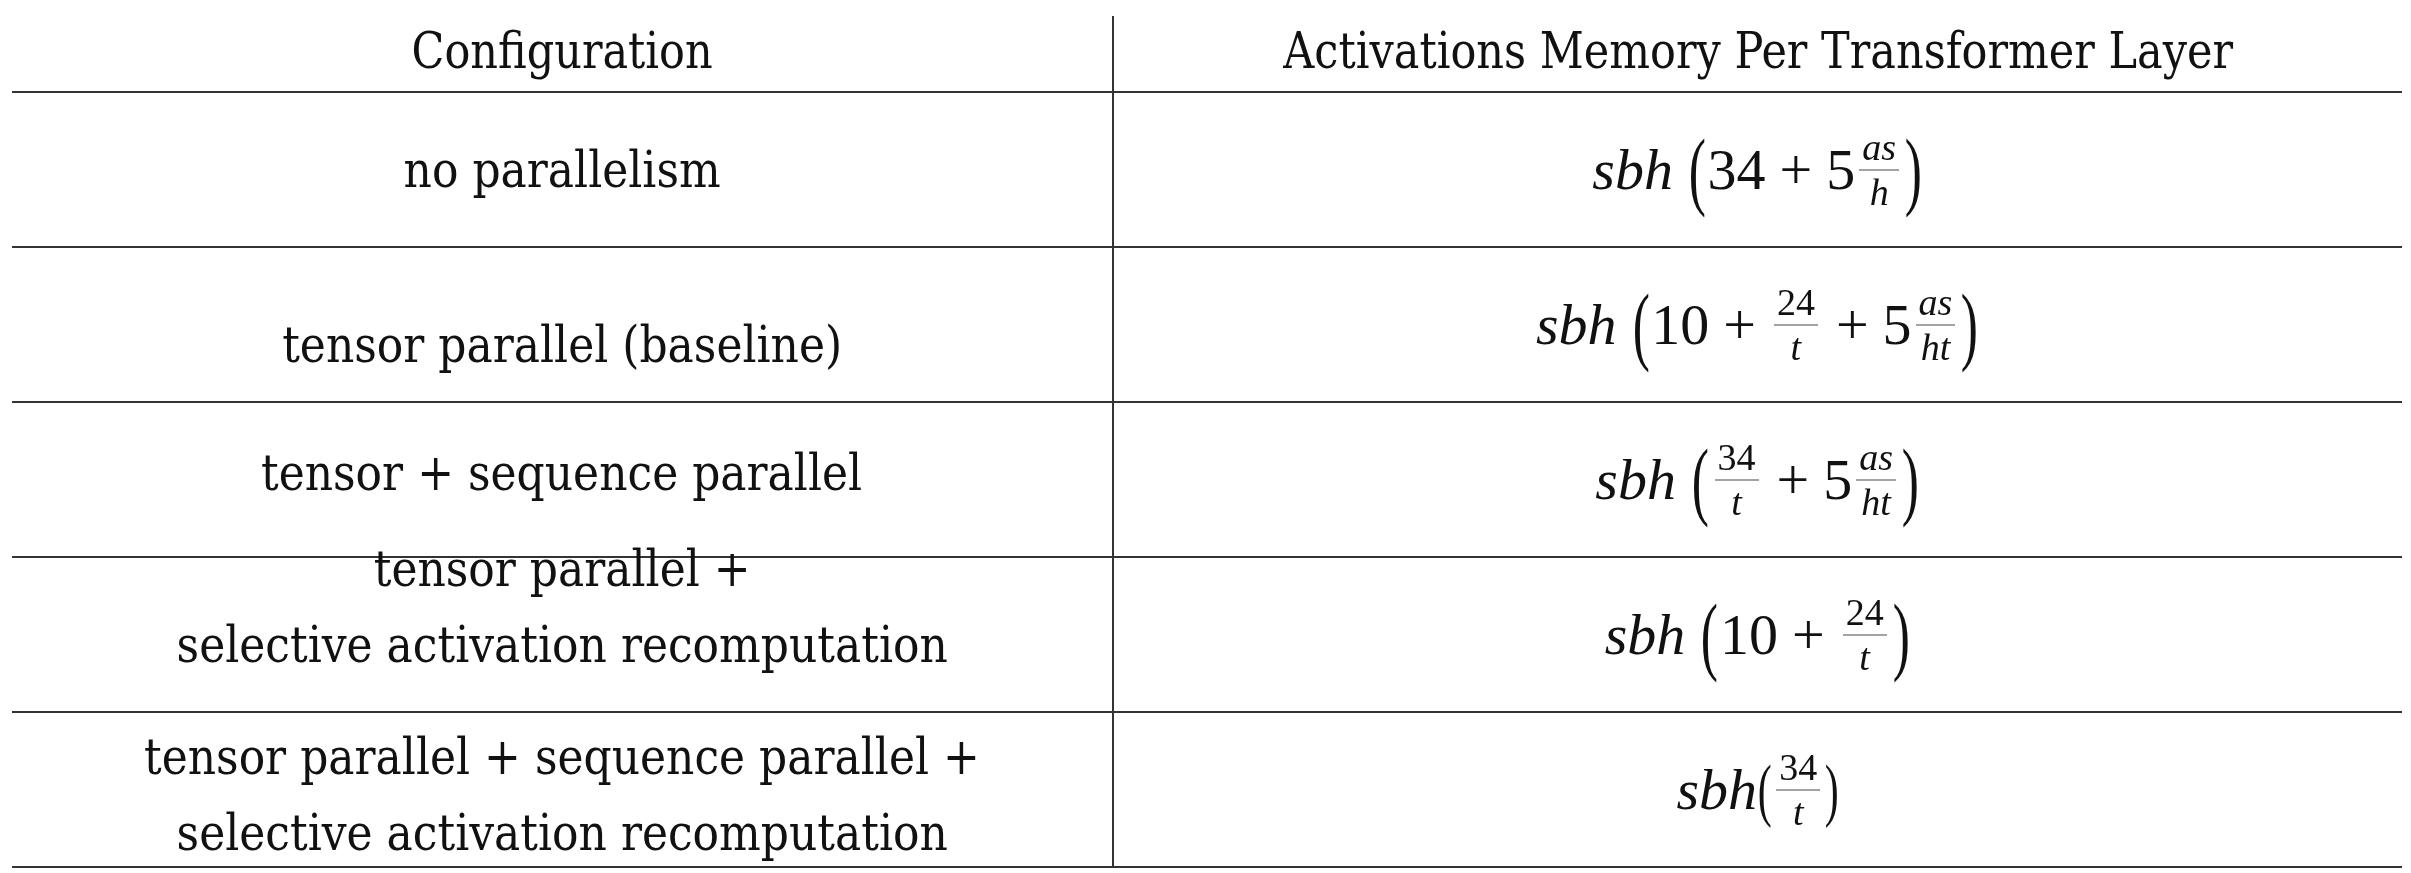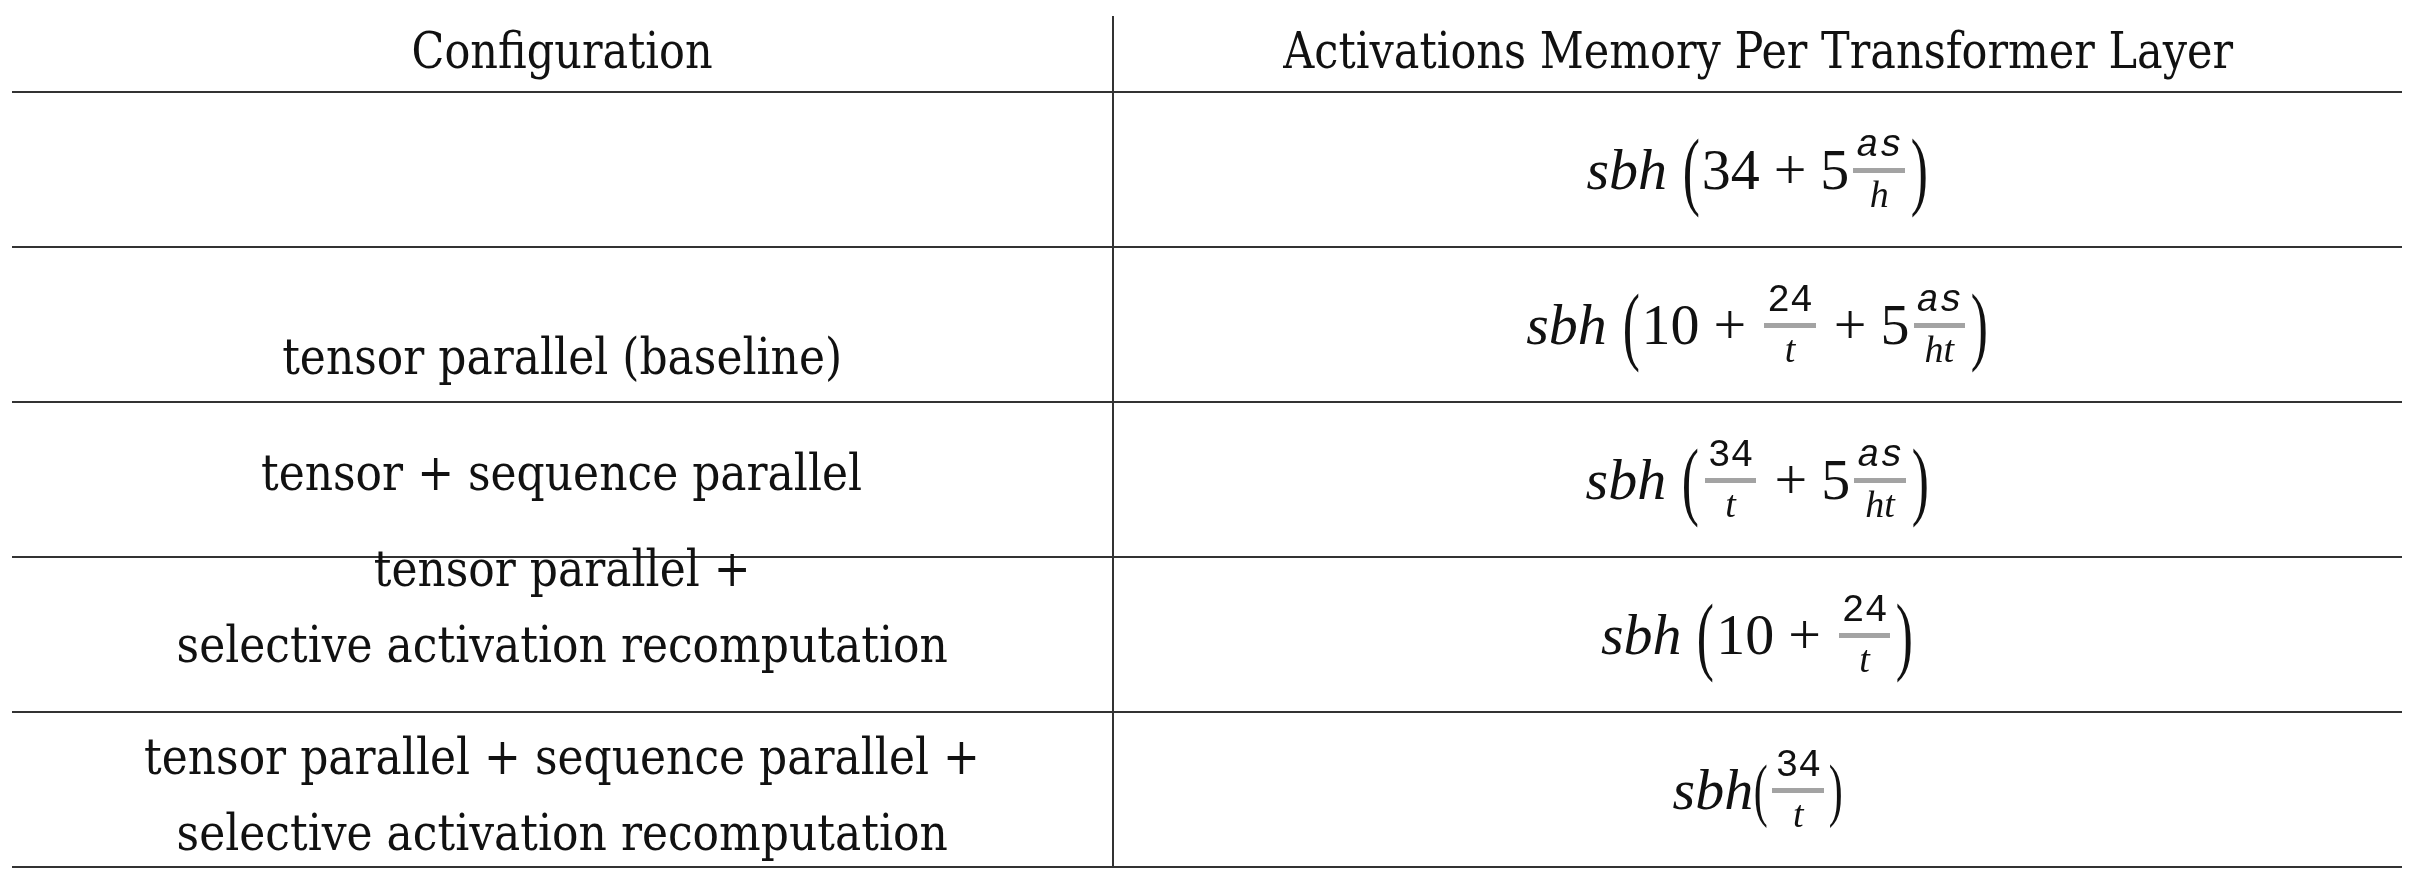--- a/index.html
+++ b/index.html
@@ -102,22 +102,21 @@
       display: inline-flex;
       flex-direction: column;
       align-items: center;
       font-size: 38px;
       line-height: 1;
       margin: 0 4px;
       vertical-align: middle;
     }
     .frac .num {
       padding: 0 3px 3px 3px;
-      border-bottom: 5px solid #a3a3a3;
-      font-family: Liberation Mono, monospace;
+      border-bottom: 2px solid #a3a3a3;
     }
     .frac .den {
       padding: 2px 3px 0 3px;
     }
   </style>
 </head>
 <body>
 
 <div class="table">
 
@@ -129,36 +128,41 @@
   <div class="hline" style="top:711px"></div>
   <div class="hline" style="top:866px"></div>
 
   <div class="cell col-mem header-cell">
     <span class="header-text">Activations Memory Per Transformer Layer</span>
   </div>
   <div class="cell col-config header-cell">
     <span class="header-text">Configuration</span>
   </div>
 
+  <div class="cell col-config" style="top:93px;height:153px">
+    <div class="config-lines">
+      <span class="config-text">no parallelism</span>
+    </div>
+  </div>
   <div class="cell col-mem" style="top:93px;height:153px">
     <span class="math">
       <span class="mi">sbh</span>
       <span class="paren" style="margin-left:10px">(</span>
       <span>34</span>
       <span class="op">+</span>
       <span>5</span>
       <span class="frac">
         <span class="num mi">as</span>
         <span class="den mi">h</span>
       </span>
       <span class="paren">)</span>
     </span>
   </div>
 
-  <div class="cell col-config" style="top:260px;height:194px">
+  <div class="cell col-config" style="top:248px;height:194px">
     <div class="config-lines">
       <span class="config-text">tensor parallel (baseline)</span>
     </div>
   </div>
   <div class="cell col-mem" style="top:248px;height:153px">
     <span class="math">
       <span class="mi">sbh</span>
       <span class="paren" style="margin-left:10px">(</span>
       <span>10</span>
       <span class="op">+</span>

